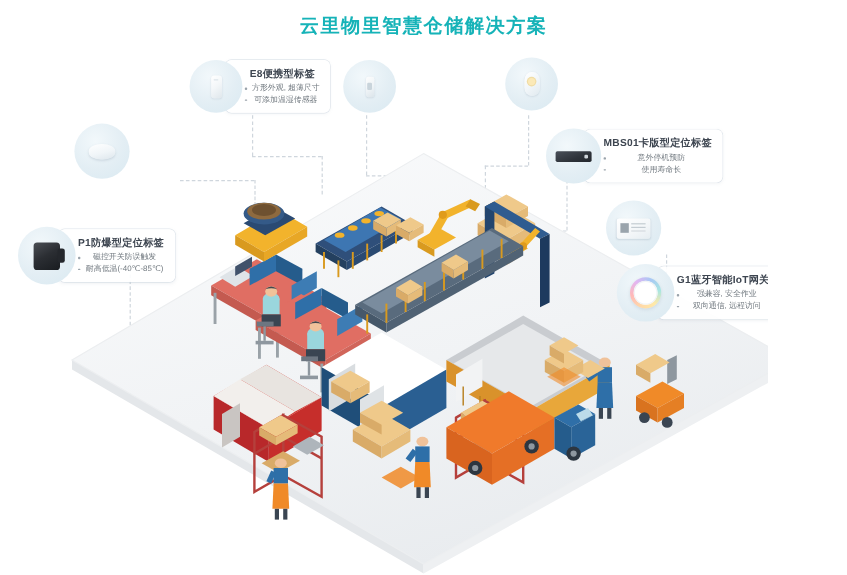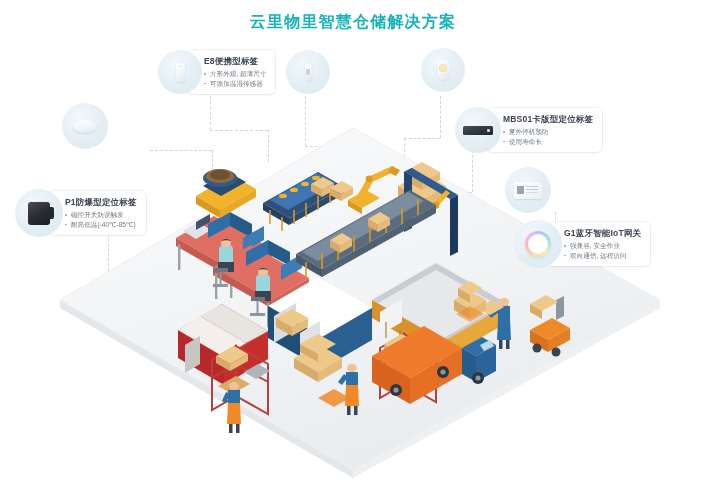--- a/index.html
+++ b/index.html
@@ -2,37 +2,37 @@
 <html><head>
 <meta charset="utf-8">
 <style>
   html,body{margin:0;padding:0;}
   body{
     width:706px;height:479px;
     background:#ffffff;
     font-family:"Liberation Sans","DejaVu Sans",sans-serif;
     overflow:hidden;position:relative;
   }
-  #stage{position:absolute;left:0;top:0;width:640px;height:479px;overflow:hidden;padding-left:32px;}
+  #stage{position:absolute;left:0;top:0;width:640px;height:479px;overflow:hidden;}
 
   
   .title{
     position:absolute;left:0;top:12px;width:706px;
     text-align:center;
     font-size:16px;font-weight:bold;
     letter-spacing:1.2px;
     color:#16b3b8;
   }
 
   
   .leader{position:absolute;border:0;border-left:1px dashed #cfd6dd;}
   .leader.h{border-left:0;border-top:1px dashed #cfd6dd;height:0;}
 
   
-  .callout{position:absolute;display:flex;align-items:center;}
+  .callout{position:absolute;display:flex;align-items:center;text-align:center;}
   .callout .disc{
     position:relative;flex:0 0 auto;
     border-radius:50%;
     background:radial-gradient(circle at 38% 32%,#f2f8fb 0%,#e3eef4 55%,#d9e9f1 100%);
     display:flex;align-items:center;justify-content:center;
     z-index:3;
   }
   .callout .panel{
     position:relative;
     background:rgba(255,255,255,0.90);

